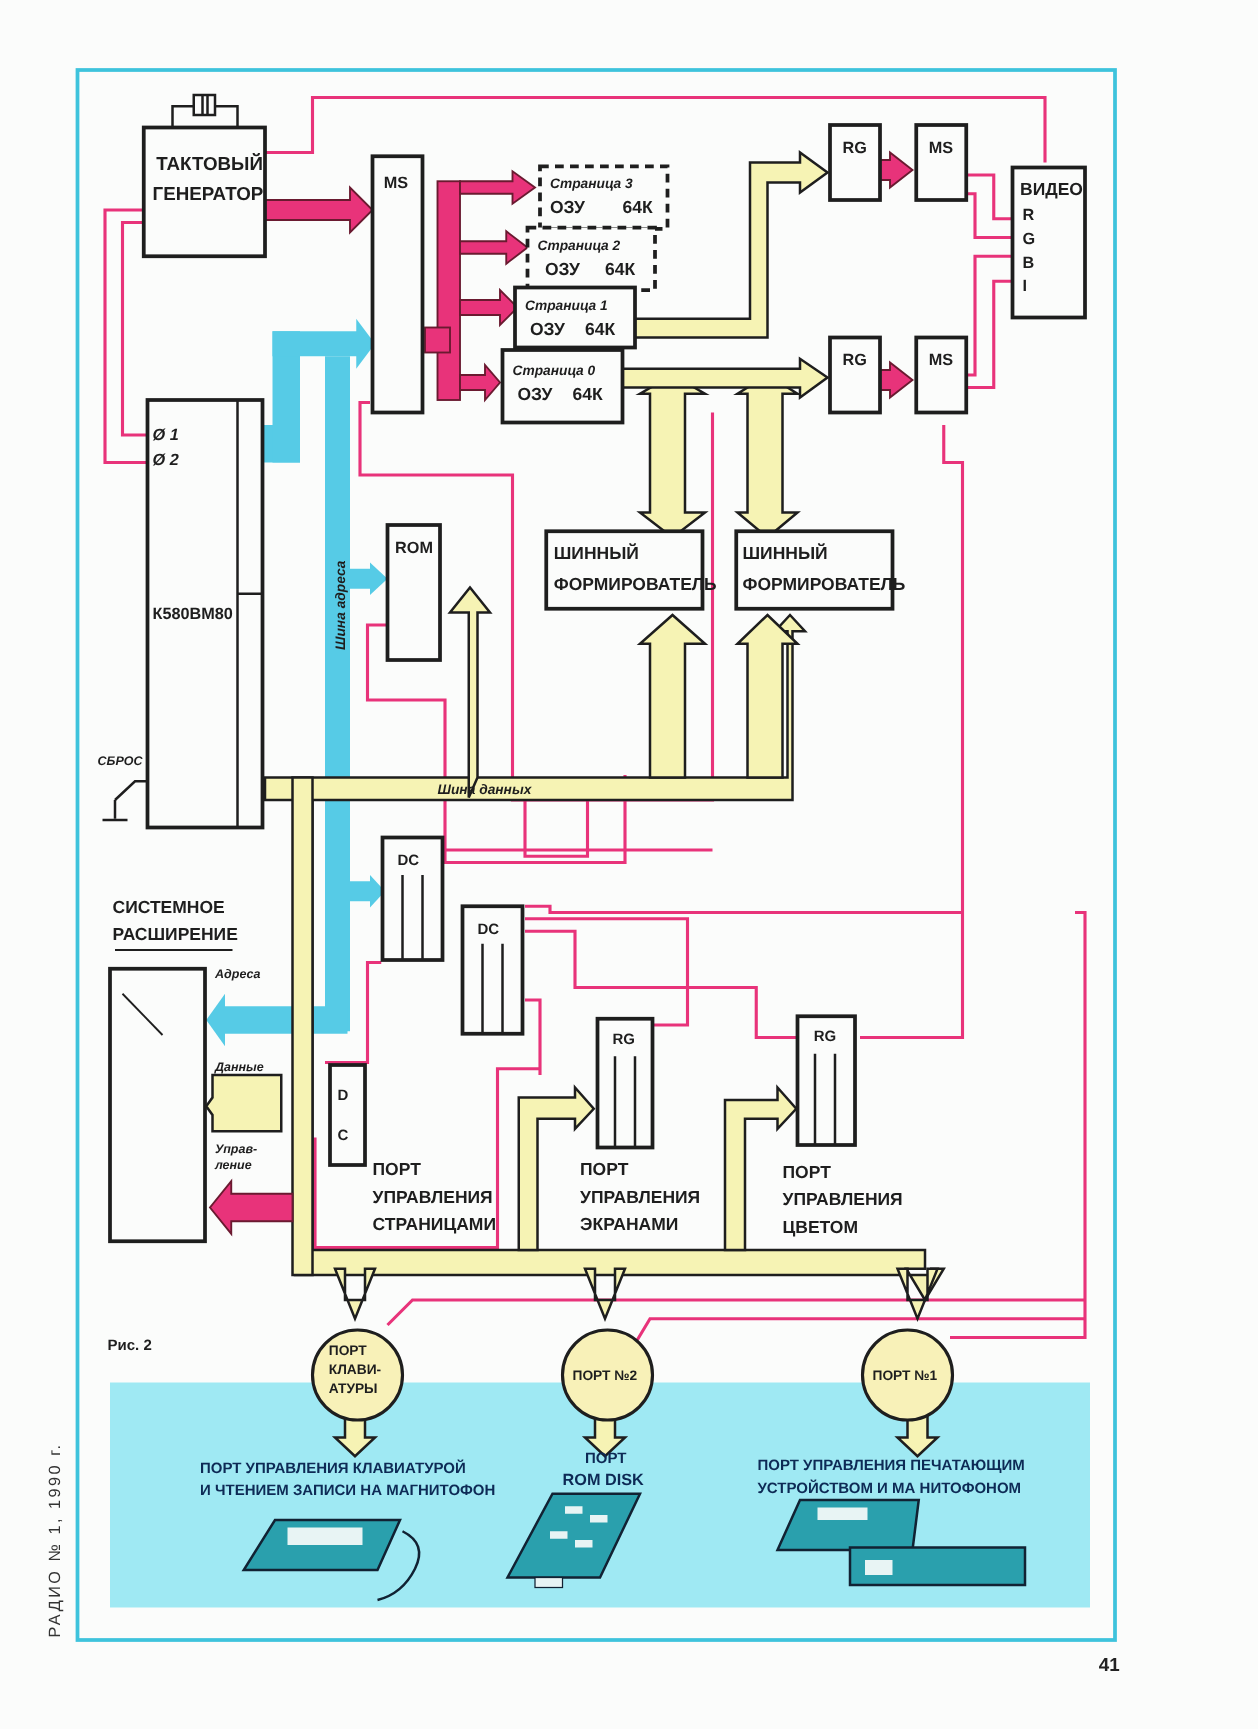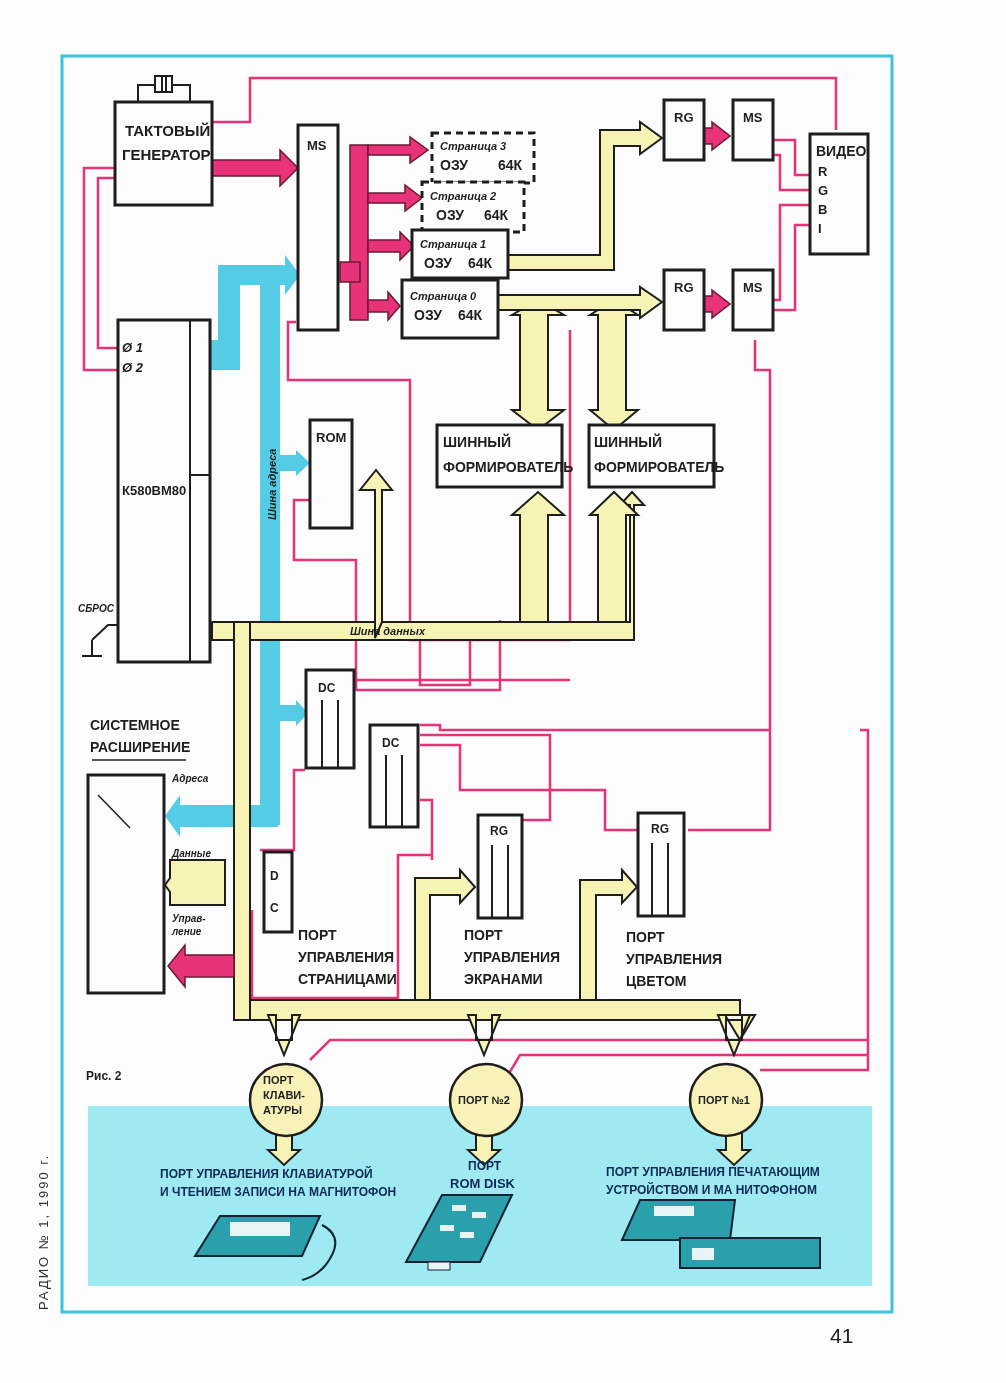--- a/index.html
+++ b/index.html
@@ -1,21 +1,21 @@
 <!DOCTYPE html>
 <html><head>
 <meta charset="utf-8">
 <style>
   html,body{margin:0;padding:0;background:#fbfcfb;}
   body{width:1006px;height:1383px;position:relative;overflow:hidden;font-family:"Liberation Sans","DejaVu Sans",sans-serif;}
   svg{position:absolute;left:0;top:0;}
   .lbl{font-family:"Liberation Sans Narrow","Liberation Sans",sans-serif;font-weight:bold;fill:#1e1e1e;}
   .it{font-style:italic;}
   #side{position:absolute;left:36px;top:1310px;transform:rotate(-90deg);transform-origin:0 0;font-size:13px;letter-spacing:2px;color:#333;white-space:nowrap;}
-  #pg{position:absolute;left:830px;top:1324px;font-weight:normal;font-size:21px;color:#222;}
+  #pg{position:absolute;left:879px;top:1324px;font-weight:bold;font-size:15px;color:#222;}
 </style>
 </head>
 <body>
 
 <svg width="1006" height="1383" viewBox="0 0 1006 1383">
 
   <rect x="62" y="56" width="830" height="1256" fill="none" stroke="#3ec3dc" stroke-width="3"></rect>
 
   <rect x="88" y="1106" width="784" height="180" fill="#9fe9f3"></rect>
 

